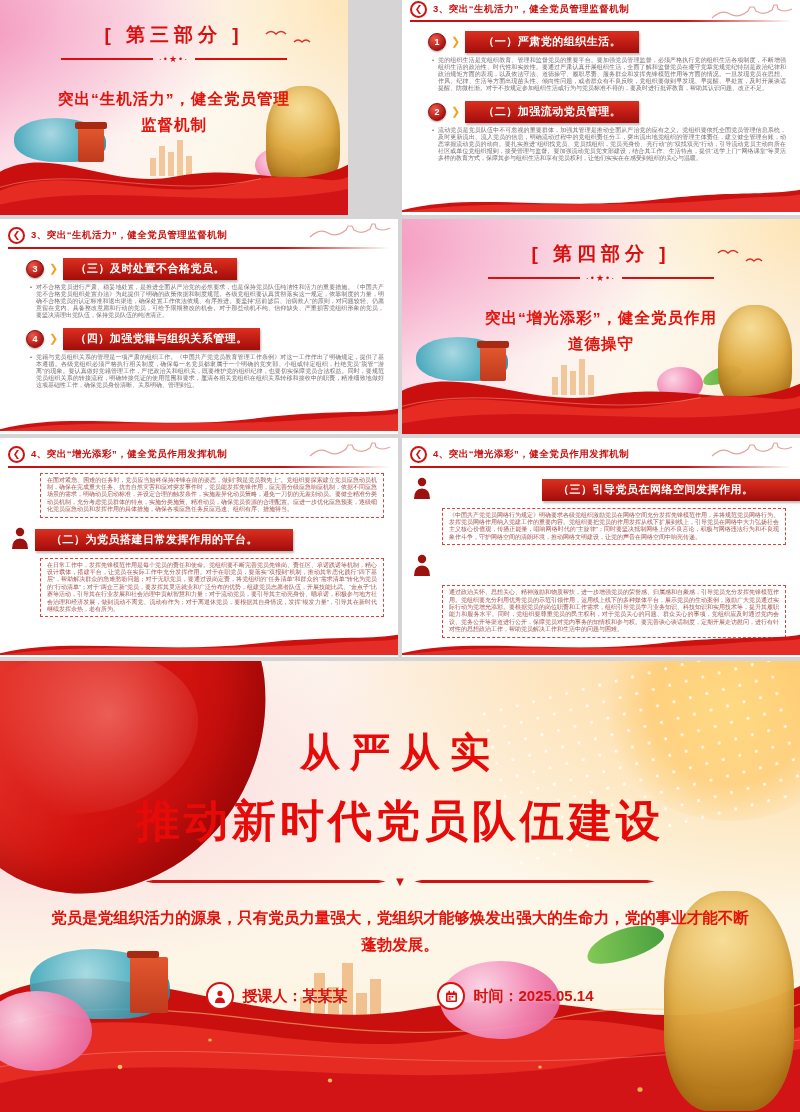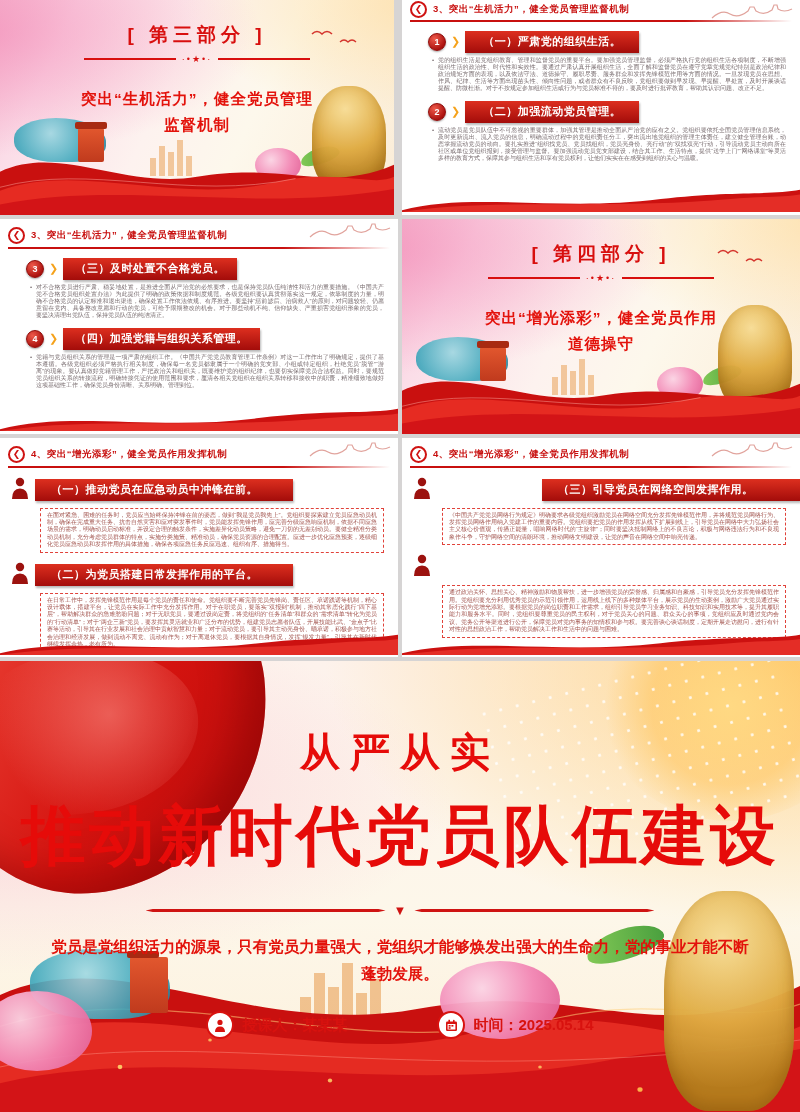--- a/index.html
+++ b/index.html
@@ -73,38 +73,38 @@
     box-shadow:inset -20px -18px 40px rgba(120,0,0,.45);}
   .flag:after{content:"";position:absolute;left:40px;top:60px;width:220px;height:160px;border-radius:50% 60% 70% 50%;
     background:radial-gradient(circle at 60% 40%,rgba(255,160,150,.50),rgba(255,160,150,0) 70%);}
   .dots{position:absolute;right:10px;top:8px;width:300px;height:170px;z-index:3;opacity:.85;
     background-image:radial-gradient(rgba(255,255,255,.95) 1.2px,rgba(255,255,255,0) 1.8px);
     background-size:17px 17px;transform:rotate(-14deg);}
   .sun{position:absolute;right:-60px;top:-70px;width:260px;height:230px;border-radius:50%;z-index:2;
     background:radial-gradient(circle,#ffd983 0%,rgba(255,196,90,.55) 45%,rgba(255,196,90,0) 72%);}
   .cover-content{position:absolute;left:0;right:0;top:0;z-index:7;text-align:center;}
   .cover-t1{margin-top:64px;color:#e60b09;font-size:40px;font-weight:bold;letter-spacing:10px;}
-  .cover-t2{margin-top:12px;color:#e60b09;font-size:65px;font-weight:bold;letter-spacing:4px;}
+  .cover-t2{margin-top:12px;color:#e60b09;font-size:44px;font-weight:bold;letter-spacing:4px;}
   .cover-div{display:flex;align-items:center;justify-content:center;gap:8px;margin-top:24px;}
   .cline{display:inline-block;width:240px;height:3px;background:#cf1312;
     clip-path:polygon(0 50%,3% 0,97% 0,100% 50%,97% 100%,3% 100%);}
   .cchev{color:#cf1312;font-size:13px;line-height:1;}
   .cover-sub{margin:16px auto 0;max-width:710px;color:#e3120b;font-size:15.5px;font-weight:bold;line-height:1.75;}
   .cover-meta{display:flex;justify-content:center;gap:90px;margin-top:24px;align-items:center;}
   .meta{display:flex;align-items:center;gap:8px;color:#d8120f;font-weight:bold;font-size:15px;}
   .micon{width:24px;height:24px;border:2px solid #d8120f;border-radius:50%;background:#fff;
     display:flex;align-items:center;justify-content:center;}
   .cover .skyline i{width:11px;}
 </style>
 </head>
 <body>
 
 <div class="board">
 
-  <div class="slide section" style="left:0;top:0;width:394px;height:215px;">
+  <div class="slide section" style="left:0;top:0;width:348px;height:215px;">
     <div class="sec-content">
       <div class="sec-bracket">[ 第三部分 ]</div>
       <div class="sec-divider">
         <span class="dline"></span>
         <span class="stars">·•★•·</span>
         <span class="dline"></span>
       </div>
       <div class="sec-sub">
         <div>突出“生机活力”，健全党员管理</div>
         <div>监督机制</div>
@@ -243,29 +243,20 @@
 
   <div class="slide cslide" style="left:0;top:438px;width:398px;height:219px;">
     <div class="chead">
       <span class="back">❮</span>
       <span class="ctitle">4、突出“增光添彩”，健全党员作用发挥机制</span>
     </div>
     <div class="hline"></div>
     <svg class="wallsketch" width="84" height="20" viewBox="0 0 84 20">
       <path d="M2 16 Q12 7 20 12 T38 9 L40 5 L44 5 L46 9 Q54 14 62 8 L64 3 L67 3 L68 7 Q74 11 82 7" stroke="#dc948c" fill="none" stroke-width="1.2"></path>
     </svg>
-    <div class="item-row" style="margin-left:18px;">
-      <span class="personicon">
-        <svg width="20" height="22" viewBox="0 0 20 22">
-            <circle cx="10" cy="5" r="4.2" fill="#9c120f"></circle>
-            <path d="M2 22 Q2 11.5 10 11.5 Q18 11.5 18 22 Z" fill="#9c120f"></path>
-          </svg>
-      </span>
-      <span class="banner wide">（一）推动党员在应急动员中冲锋在前。</span>
-    </div>
     <div class="dashed">
       <p class="tinyb">在面对紧急、困难的任务时，党员应当始终保持冲锋在前的姿态，做到“我是党员我先上”。党组织要探索建立党员应急动员机制，确保在完成重大任务、抗击自然灾害和应对突发事件时，党员能发挥先锋作用，应完善分级应急响应机制，依据不同应急场景的需求，明确动员启动标准，并设定合理的触发条件，实施差异化动员策略，避免一刀切的无差别动员。要健全精准分类动员机制，充分考虑党员群体的特点，实施分类施策、精准动员，确保党员资源的合理配置。应进一步优化应急预案，逐级细化党员应急动员和发挥作用的具体措施，确保各项应急任务反应迅速、组织有序、措施得当。</p>
     </div>
     <div class="item-row" style="margin-left:18px;">
       <span class="personicon">
         <svg width="20" height="22" viewBox="0 0 20 22">
             <circle cx="10" cy="5" r="4.2" fill="#9c120f"></circle>
             <path d="M2 22 Q2 11.5 10 11.5 Q18 11.5 18 22 Z" fill="#9c120f"></path>
           </svg>
       </span>

